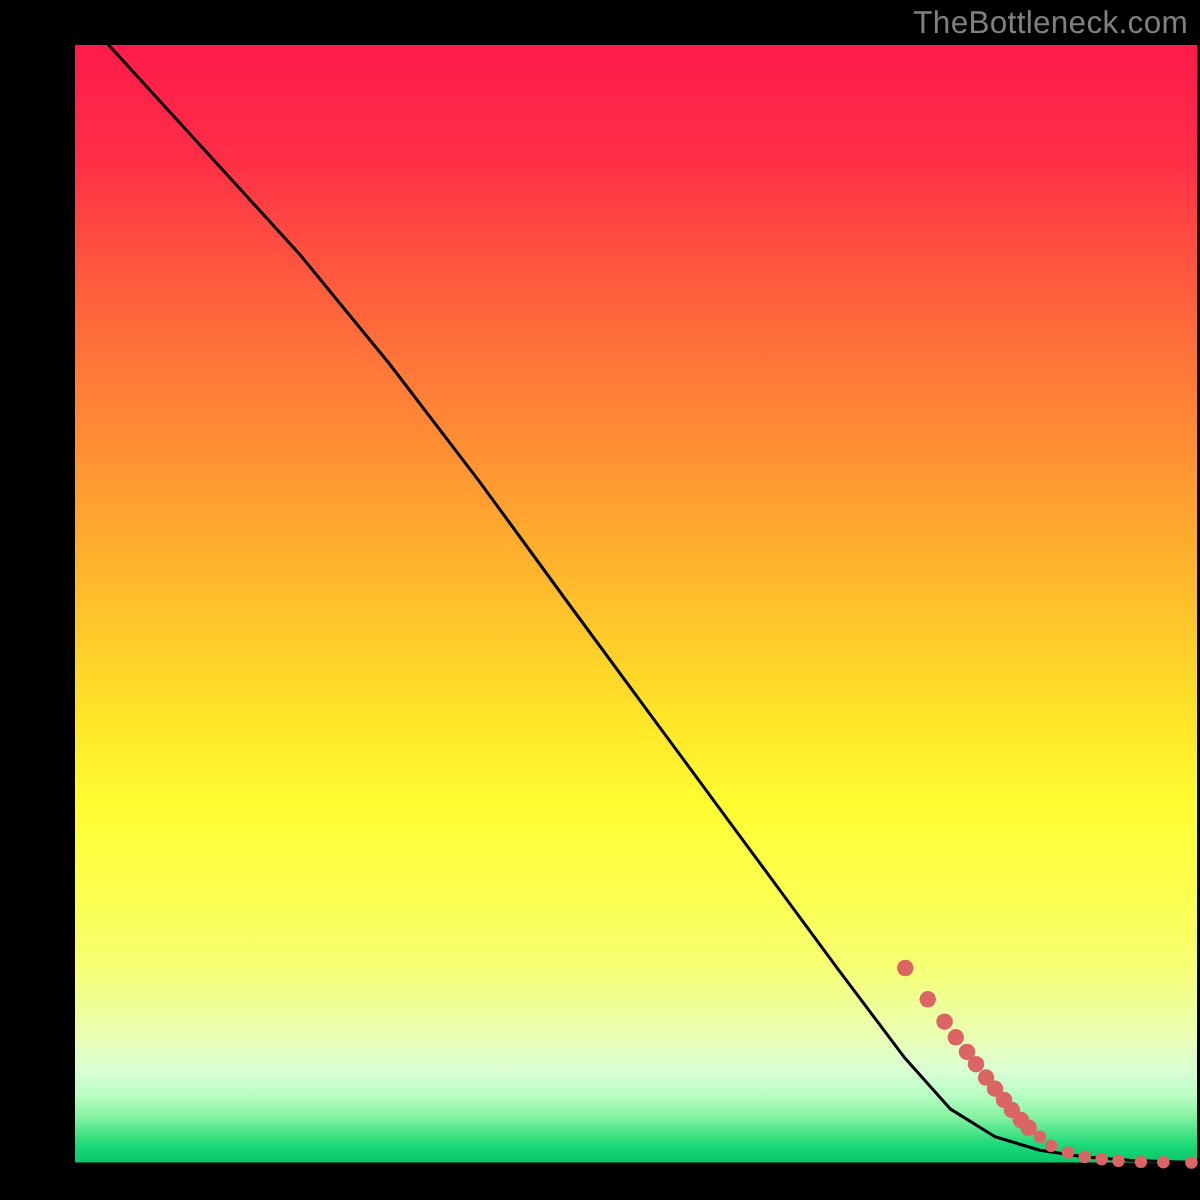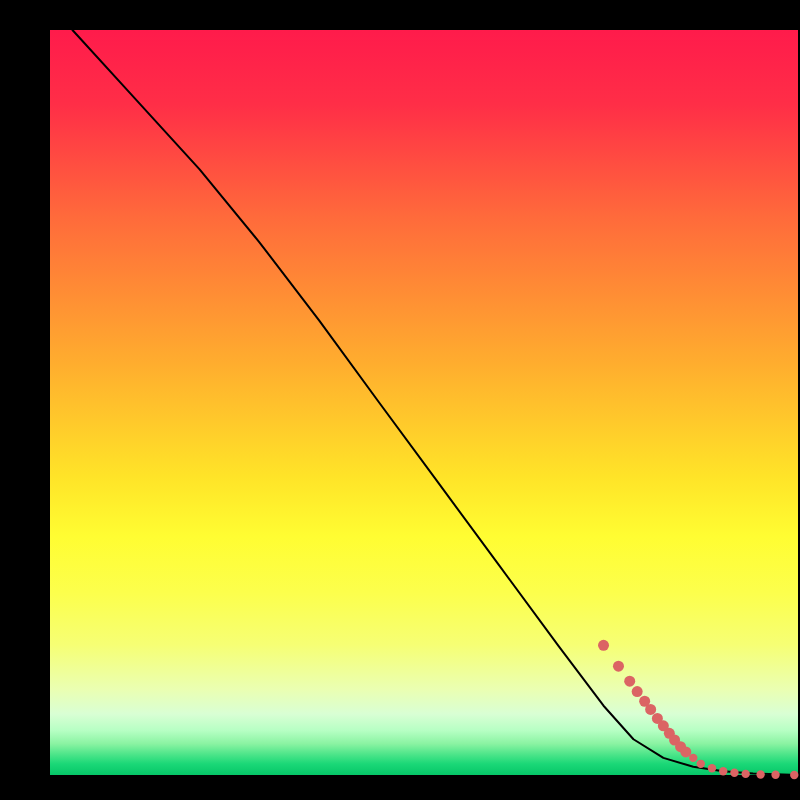--- a/index.html
+++ b/index.html
@@ -30,20 +30,21 @@
   svg {
     position: absolute;
     top: 0;
     left: 0;
   }
 </style>
 </head>
 <body>
 
 <div class="stage">
+  <div class="attribution">TheBottleneck.com</div>
 
   <svg id="chart-svg" width="800" height="800" viewBox="0 0 800 800">
     <defs>
       <linearGradient id="bg-grad" x1="0" y1="0" x2="0" y2="1">
           <stop offset="0.00%" stop-color="#ff1b4b"></stop>
           <stop offset="10.00%" stop-color="#ff2e47"></stop>
           <stop offset="25.00%" stop-color="#ff6a3b"></stop>
           <stop offset="45.00%" stop-color="#ffae2e"></stop>
           <stop offset="60.00%" stop-color="#ffe428"></stop>
           <stop offset="68.00%" stop-color="#fffd32"></stop>

